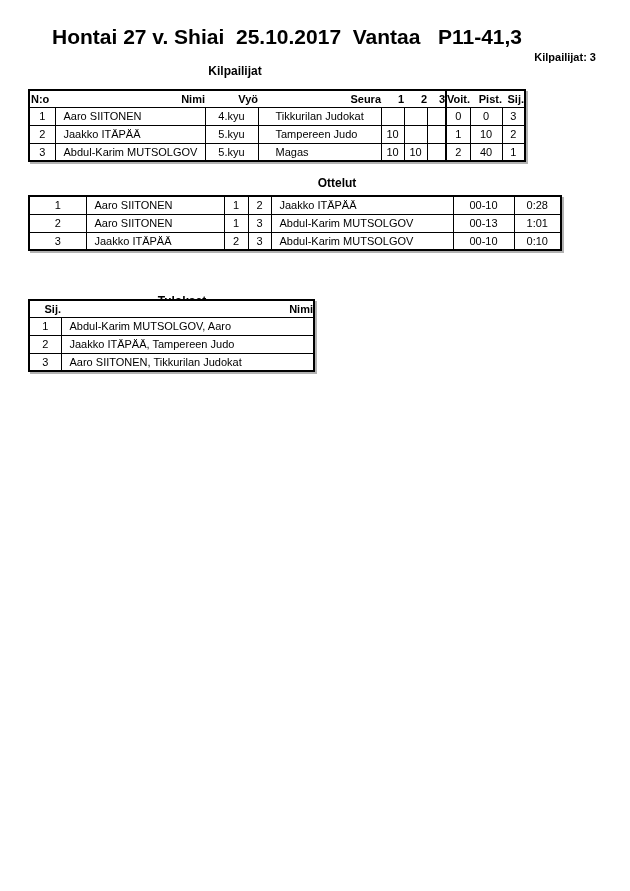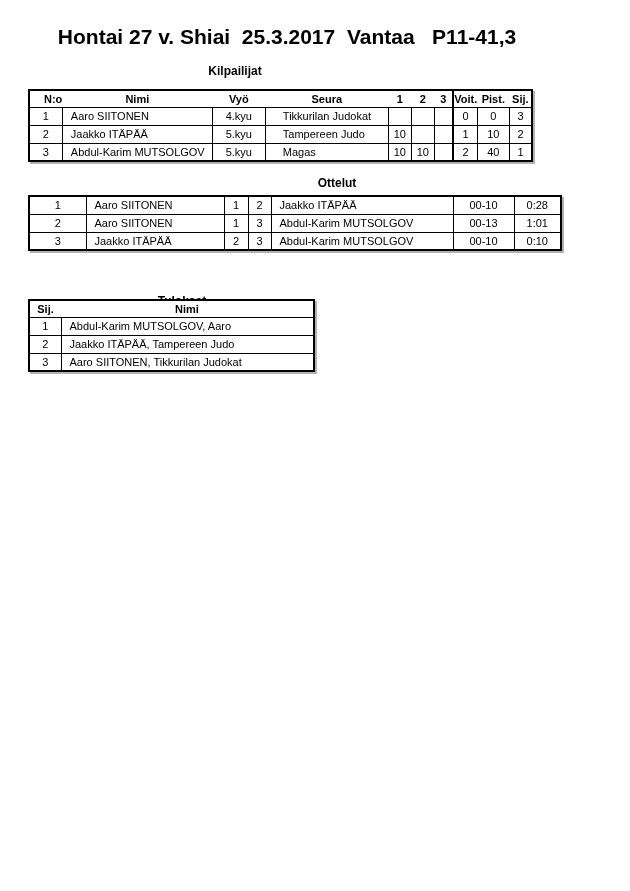--- a/index.html
+++ b/index.html
@@ -44,40 +44,41 @@
   table.sheet { border:2px solid #000; }
   .t1pos { top:89px;  left:28px; }
   .t2pos { top:195px; left:28px; }
   .t3pos { top:299px; left:28px; }
 
   .sheet th {
     border:0; border-bottom:1px solid #000;
     font-weight:bold;
     height:17px; padding:0;
     white-space:nowrap; overflow:visible;
-    text-align:center;
+    text-align:right;
   }
   .sheet td {
     border:1px solid #000;
     height:18px; padding:0 3px;
     white-space:nowrap; overflow:hidden;
     text-align:center;
     vertical-align:middle;
   }
-  .sheet th.edgeL { text-align:left; padding-left:14px; }
+  .sheet th.edgeL { text-align:left; padding-left:1px; }
   .sheet td.name { text-align:left; padding-left:8px; }
   .sheet td.club { text-align:left; padding-left:17px; }
   .bL2 { border-left:2px solid #000 !important; }
 </style>
 </head>
 <body>
 
 <div class="page">
 
-  <div class="title">Hontai 27 v. Shiai  25.3.2017  Vantaa   P11-41,3</div>
+  <div class="title">Hontai 27 v. Shiai  25.10.2017  Vantaa   P11-41,3</div>
+  <div class="count">Kilpailijat: 3</div>
 
   <div class="section-heading h1pos">Kilpailijat</div>
   <table class="sheet t1pos">
     <colgroup>
       <col style="width:26px">
         <col style="width:150px">
         <col style="width:53px">
         <col style="width:123px">
       <col style="width:23px">
         <col style="width:23px">

